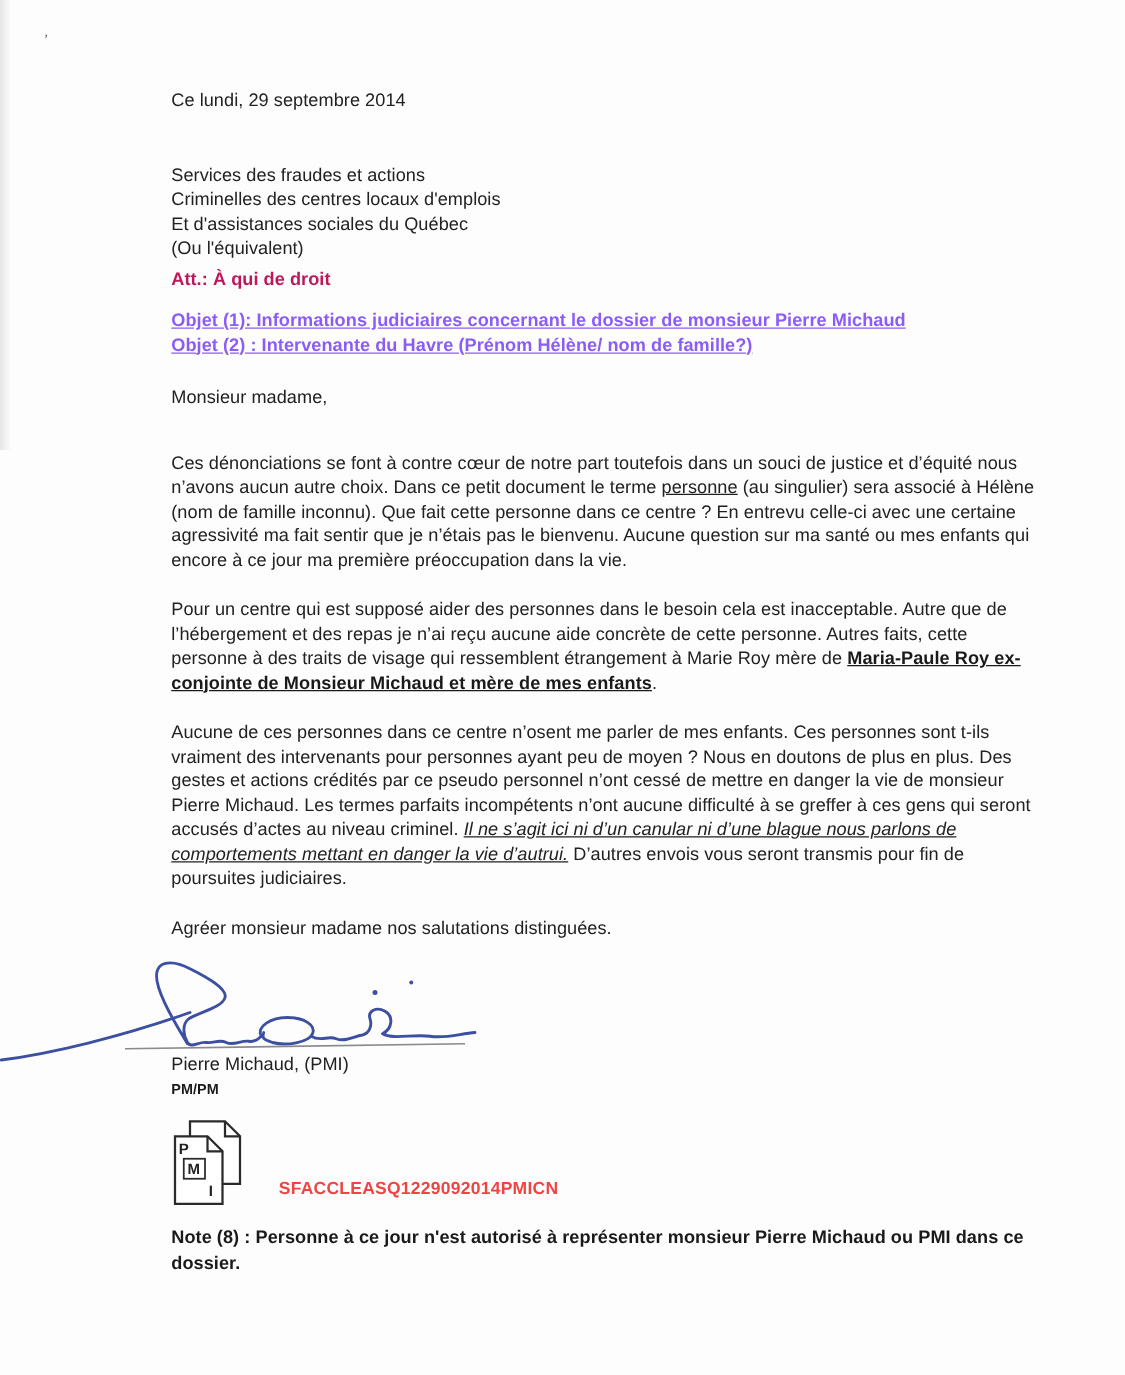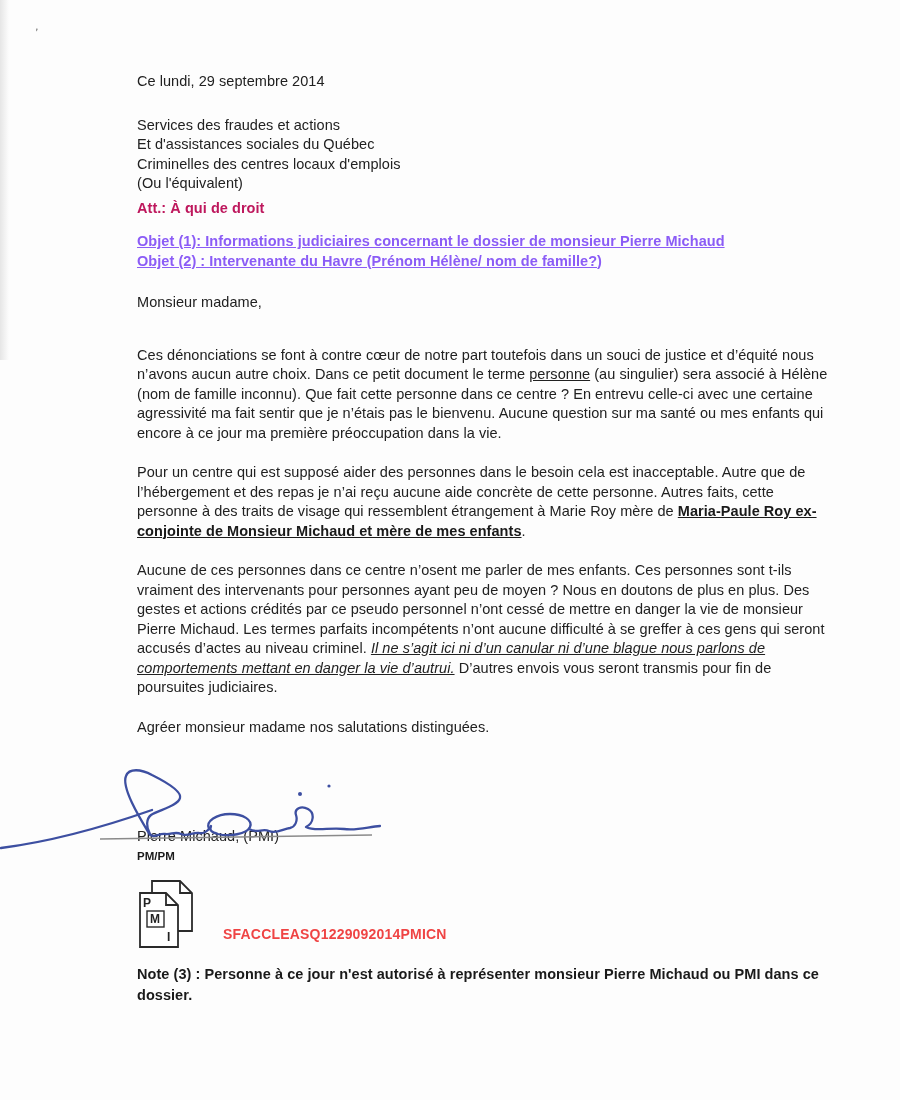--- a/index.html
+++ b/index.html
@@ -18,21 +18,21 @@
   }
   .scan-speck{
     position:absolute;left:36px;top:20px;
     font-size:11px;color:#555;transform:rotate(12deg);
   }
   .content{
     position:absolute;left:137px;top:72px;width:692px;
     font-size:14.5px;line-height:19.5px;letter-spacing:0.05px;
   }
   .block{margin:0;}
-  .date-line{margin-bottom:24px;}
+  .date-line{margin-bottom:40px;}
   .recipient{margin-bottom:5px;}
   .recipient div{margin:0;}
   .attention{font-weight:bold;margin-bottom:14px;color:#be185d;}
   .subjects{margin-bottom:22px;}
   .subject-line{
     display:block;font-weight:bold;color:#8b5cf6;
     text-decoration:underline;
   }
   .salutation{margin-bottom:33px;}
   p.body-para{margin:12px 0 20px 0;}
@@ -66,22 +66,22 @@
 
   <div class="edge-smudge"></div>
   <div class="scan-speck">,</div>
 
   <div class="content">
 
     <div class="block date-line">Ce lundi, 29 septembre 2014</div>
 
     <div class="block recipient">
       <div>Services des fraudes et actions</div>
+      <div>Criminelles des centres locaux d'emplois</div>
       <div>Et d'assistances sociales du Québec</div>
-      <div>Criminelles des centres locaux d'emplois</div>
       <div>(Ou l'équivalent)</div>
     </div>
 
     <div class="block attention">Att.: À qui de droit</div>
 
     <div class="block subjects">
       <span class="subject-line">Objet (1): Informations judiciaires concernant le dossier de monsieur Pierre Michaud</span>
       <span class="subject-line">Objet (2) : Intervenante du Havre (Prénom Hélène/ nom de famille?)</span>
     </div>
 
@@ -112,21 +112,21 @@
         </g>
         <g font-family="Liberation Sans, sans-serif" font-weight="bold" font-size="12" fill="#222222">
           <text x="6" y="27">P</text>
           <text x="13" y="43">M</text>
           <text x="30" y="61">I</text>
         </g>
       </svg>
       <div class="ref-code">SFACCLEASQ1229092014PMICN</div>
     </div>
 
-    <p class="note">Note (3) : Personne à ce jour n'est autorisé à représenter monsieur Pierre Michaud ou PMI dans ce dossier.</p>
+    <p class="note">Note (8) : Personne à ce jour n'est autorisé à représenter monsieur Pierre Michaud ou PMI dans ce dossier.</p>
 
   </div>
 
   <div class="signature-wrap">
     <svg viewBox="0 0 392 86" xmlns="http://www.w3.org/2000/svg">
       <g fill="none" stroke="#3d4fa1" stroke-width="2.3" stroke-linecap="round" stroke-linejoin="round">
         <path d="M 1 80 C 40 75, 95 62, 152 42"></path>
         <path d="M 150 67 C 141 52, 121 20, 126 8 C 129 0, 141 1, 152 7 C 166 14, 182 23, 180 30 C 178 38, 159 42, 151 47 C 146 51, 146 59, 150 66 C 153 71, 159 65, 165 66 C 171 67, 175 63, 181 66 C 187 69, 193 64, 199 65 C 203 66, 206 64, 209 61"></path>
         <path d="M 209 61 C 205 53, 217 46, 230 46 C 243 46, 253 52, 250 59 C 247 66, 229 69, 218 66 C 212 64, 209 63, 211 58"></path>
         <path d="M 249 61 C 257 66, 262 60, 269 63 C 276 66, 283 61, 290 60 C 295 59, 298 53, 296 47 C 294 41, 301 37, 308 41 C 315 45, 314 55, 306 59 C 315 64, 330 59, 344 61 C 356 63, 368 59, 380 58"></path>

